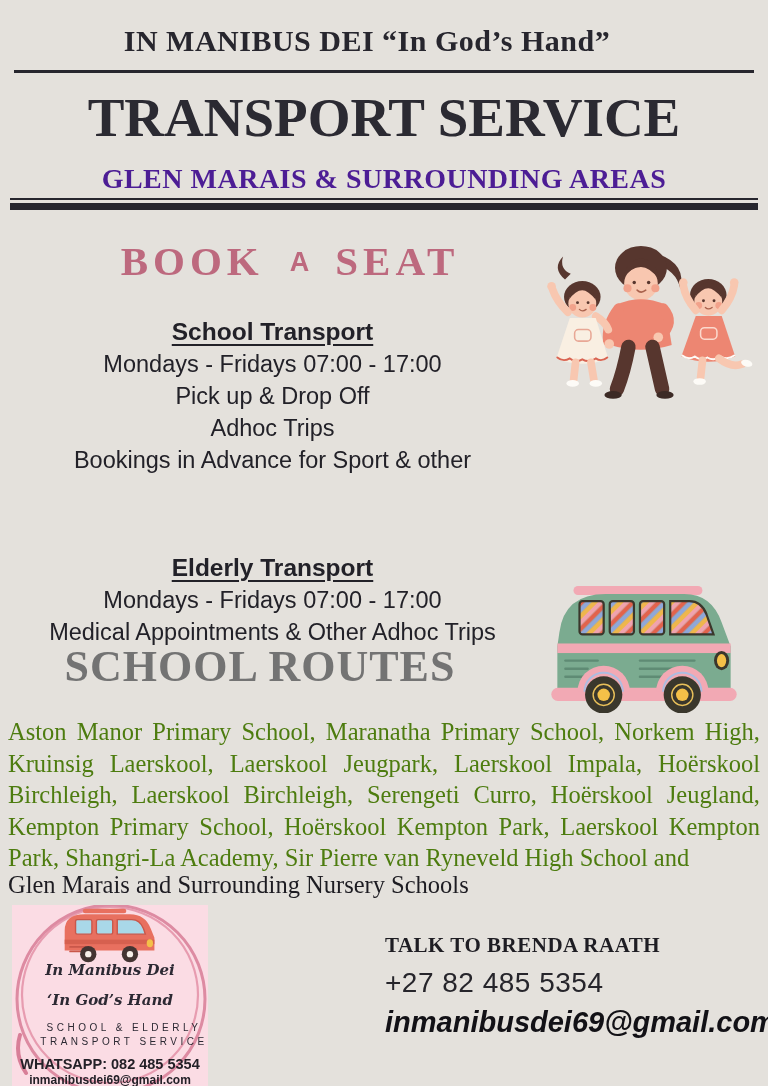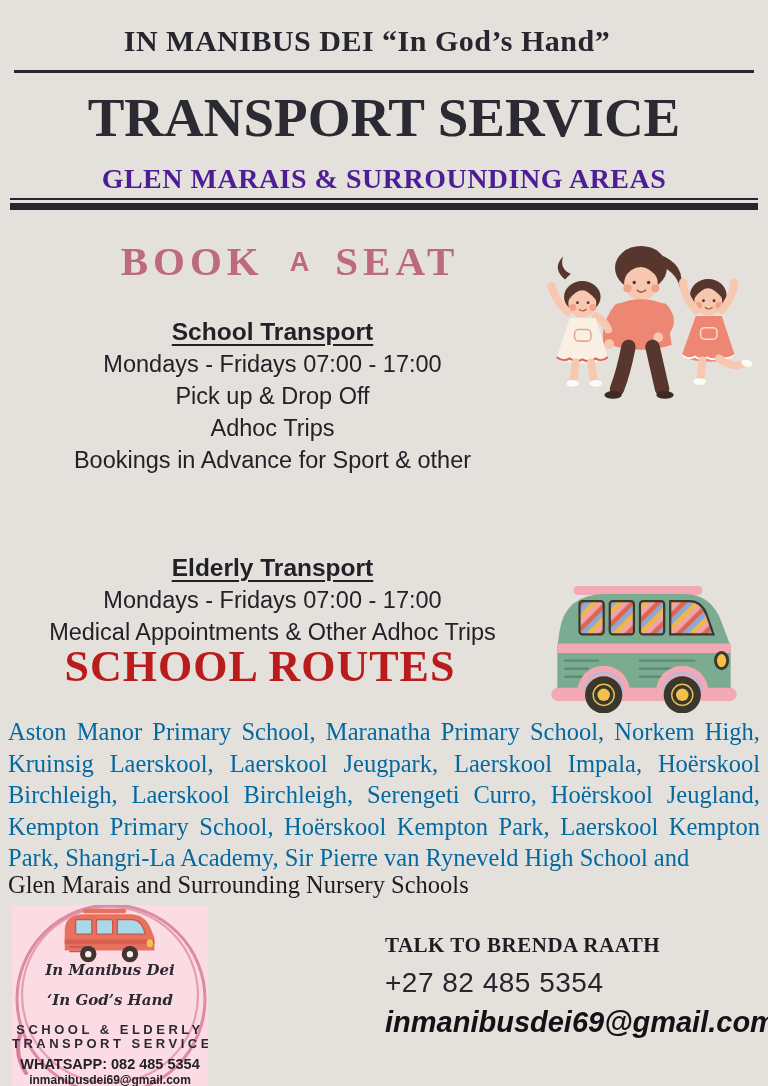--- a/index.html
+++ b/index.html
@@ -67,27 +67,27 @@
     text-decoration-thickness:2px;text-underline-offset:4px;
   }
   #school-block{top:316px;}
   #elderly-block{top:530px;margin-top:22px;}
   
   .routes-title{
     position:absolute;top:641px;left:0;width:520px;margin:0;
     text-align:center;
     font-family:"Liberation Serif",serif;
     font-weight:700;font-size:44px;letter-spacing:1px;
-    color:#b91c1c;
+    color:#737373;
   }
   .routes-par{
     position:absolute;top:716px;left:8px;width:752px;margin:0;
     font-family:"Liberation Serif",serif;
     font-size:24.5px;line-height:31.5px;
-    text-align:justify;color:#0369a1;
+    text-align:justify;color:#4d7c0f;
   }
   .routes-line2{
     position:absolute;top:869px;left:8px;width:752px;
     font-family:"Liberation Serif",serif;
     font-size:24.5px;line-height:31.5px;color:#1d1c22;
   }
   
   .family-svg{position:absolute;left:515px;top:224px;}
   .van-svg{position:absolute;left:543px;top:580px;}
   
@@ -106,22 +106,22 @@
   }
   .logo-script-sub{
     position:absolute;top:86px;left:0;width:196px;
     text-align:center;
     font-family:"DejaVu Serif",serif;
     font-style:italic;font-weight:700;font-size:15px;
     color:#2c2933;
   }
   .logo-caps{
     position:absolute;left:0;width:196px;text-align:center;
-    font-weight:700;font-size:13px;letter-spacing:3.5px;
-    color:#2c2933;white-space:nowrap;
+    font-weight:400;font-size:10px;letter-spacing:3.5px;
+    color:#2c2933;white-space:nowrap;padding-left:14px;
   }
   #logo-caps1{top:117px;}
   #logo-caps2{top:131px;}
   .logo-whatsapp{
     position:absolute;top:151px;left:0;width:196px;text-align:center;
     font-weight:700;font-size:14.5px;color:#232027;white-space:nowrap;
   }
   .logo-email{
     position:absolute;top:168px;left:0;width:196px;text-align:center;
     font-weight:700;font-size:12px;color:#232027;white-space:nowrap;

